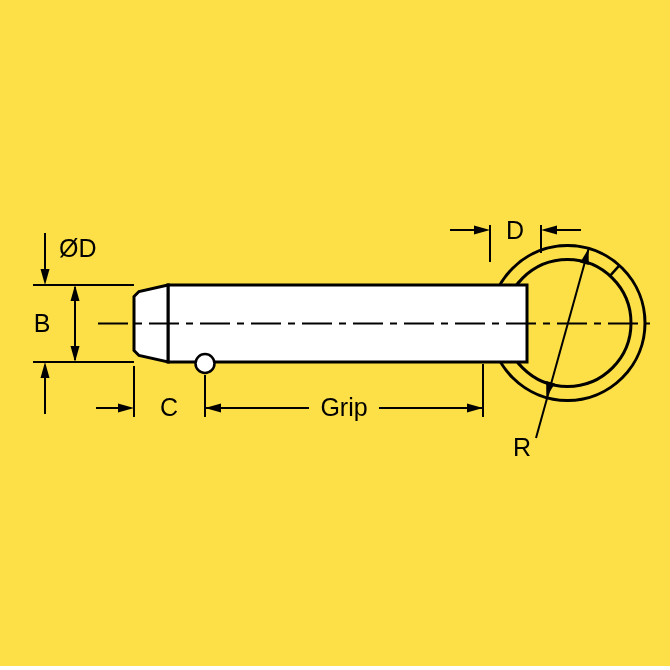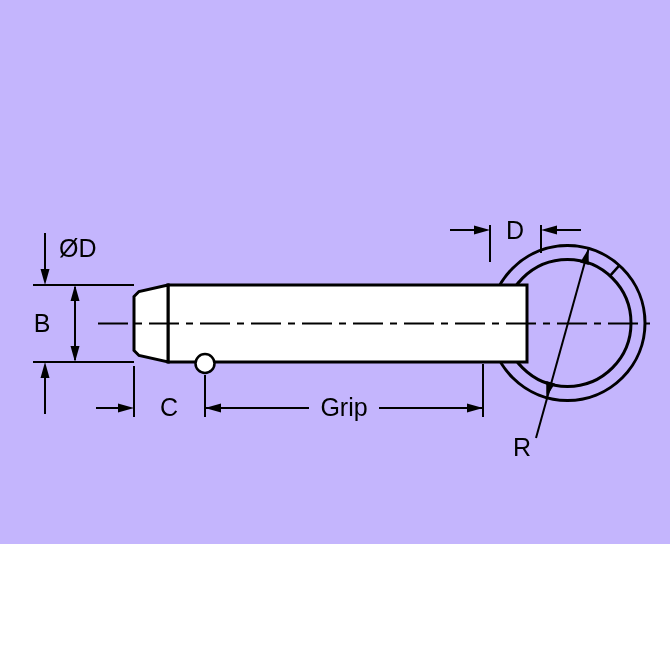--- a/index.html
+++ b/index.html
@@ -4,22 +4,22 @@
 <style>
   html, body {
     margin: 0;
     padding: 0;
     background: #ffffff;
     font-family: "Liberation Sans", sans-serif;
   }
   .canvas {
     position: relative;
     width: 670px;
-    height: 544px;
-    background: #c4b5fd;
+    height: 666px;
+    background: #fde047;
     overflow: hidden;
   }
   svg text {
     font-family: "Liberation Sans", sans-serif;
     font-size: 25px;
     fill: #000000;
     stroke: none;
   }
   .main-ln { fill: none; stroke-width: 3; }
   .dim-ln  { fill: none; stroke-width: 2; }

